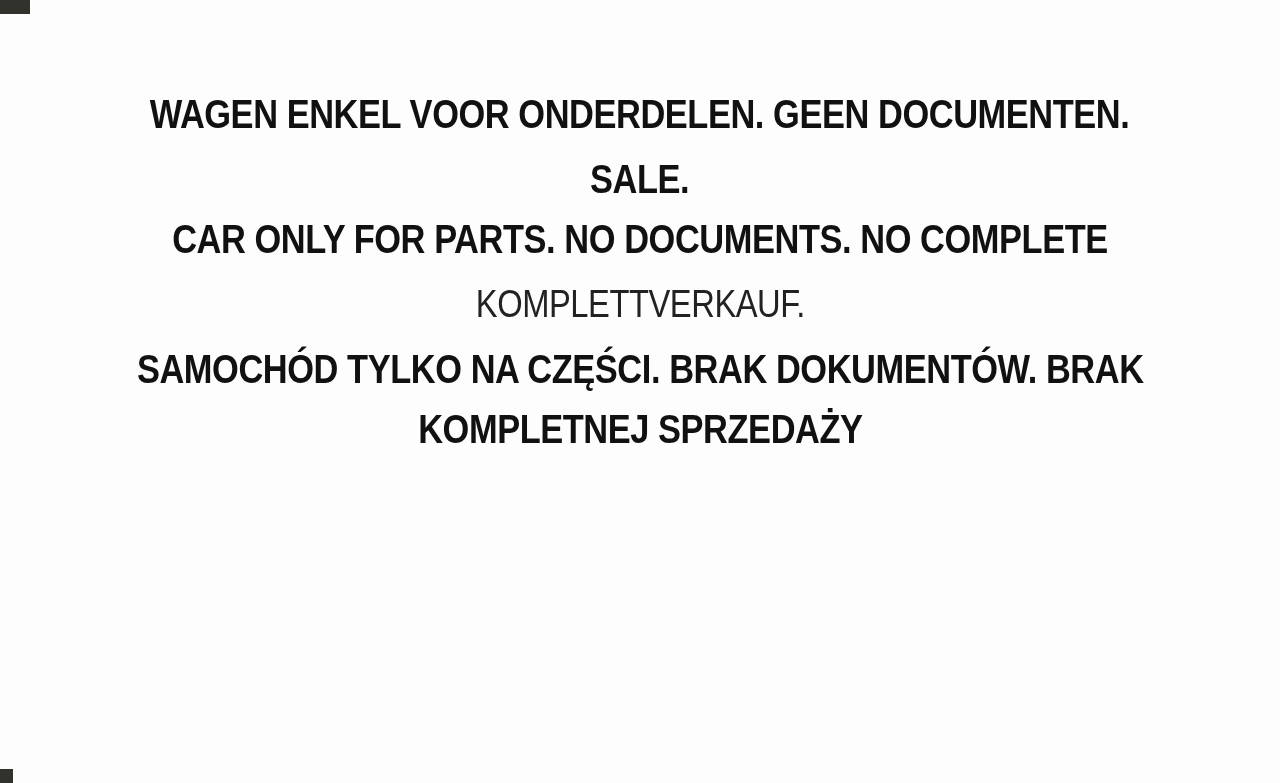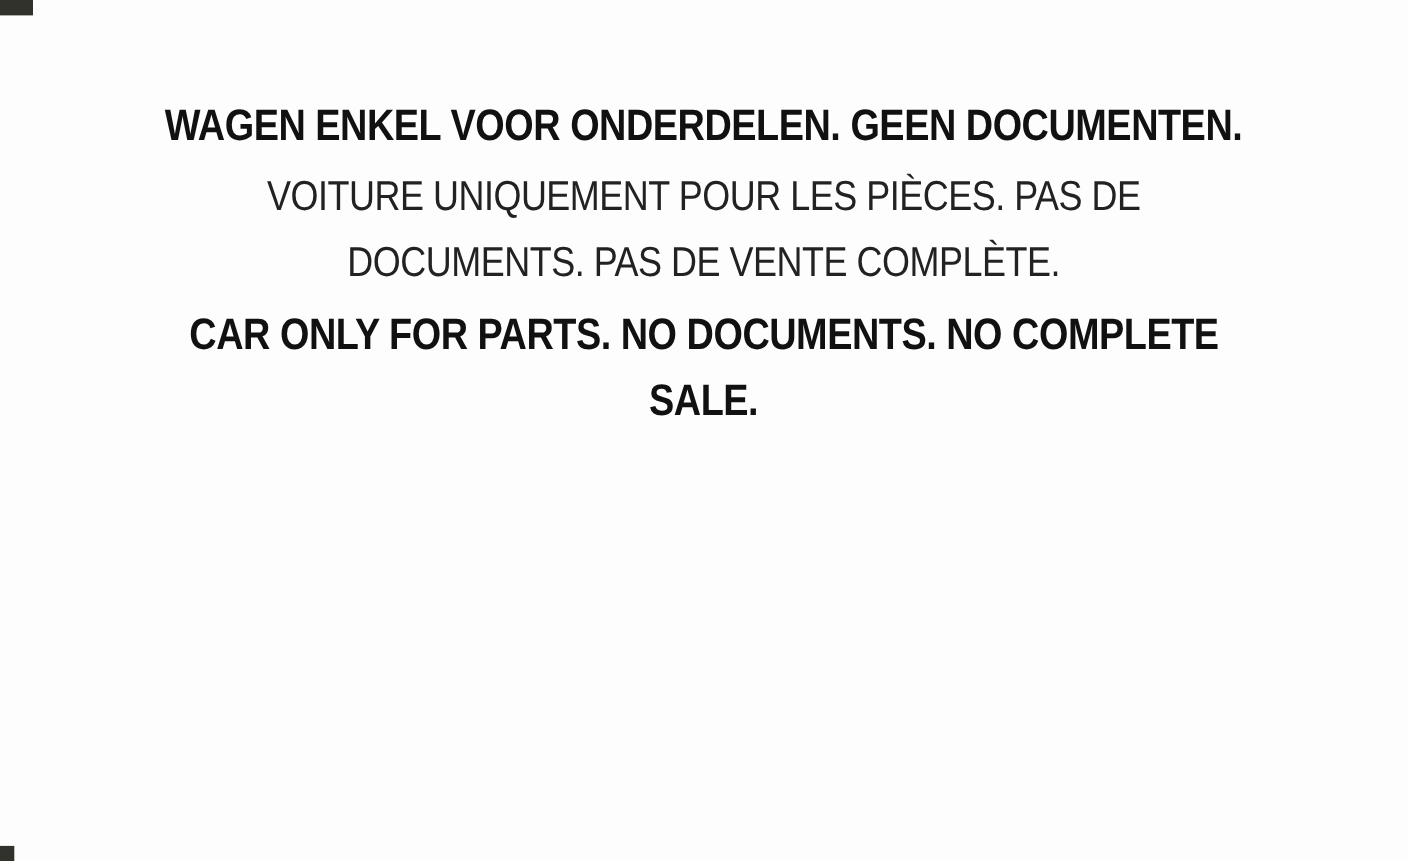--- a/index.html
+++ b/index.html
@@ -72,35 +72,38 @@
 <div class="corner-mark bottom-left"></div>
 
 <div class="notice">
 
   <div class="para bold">
     <div class="line">
       <span class="line-inner">WAGEN ENKEL VOOR ONDERDELEN. GEEN DOCUMENTEN.</span>
     </div>
   </div>
 
+
+  <div class="para bold">
+    <div class="line">
+      <span class="line-inner">SALE.</span>
+    </div>
+    <div class="line">
+      <span class="line-inner">CAR ONLY FOR PARTS. NO DOCUMENTS. NO COMPLETE</span>
+    </div>
+  </div>
+
   <div class="para regular">
     <div class="line">
-      <span class="line-inner">VOITURE UNIQUEMENT POUR LES PIÈCES. PAS DE</span>
-    </div>
-    <div class="line">
-      <span class="line-inner">DOCUMENTS. PAS DE VENTE COMPLÈTE.</span>
+      <span class="line-inner">KOMPLETTVERKAUF.</span>
     </div>
   </div>
 
   <div class="para bold">
     <div class="line">
-      <span class="line-inner">CAR ONLY FOR PARTS. NO DOCUMENTS. NO COMPLETE</span>
+      <span class="line-inner">SAMOCHÓD TYLKO NA CZĘŚCI. BRAK DOKUMENTÓW. BRAK</span>
     </div>
     <div class="line">
-      <span class="line-inner">SALE.</span>
+      <span class="line-inner">KOMPLETNEJ SPRZEDAŻY</span>
     </div>
   </div>
-
-  <div class="para regular">
-  </div>
-
 
 </div>
 
 </body></html>

